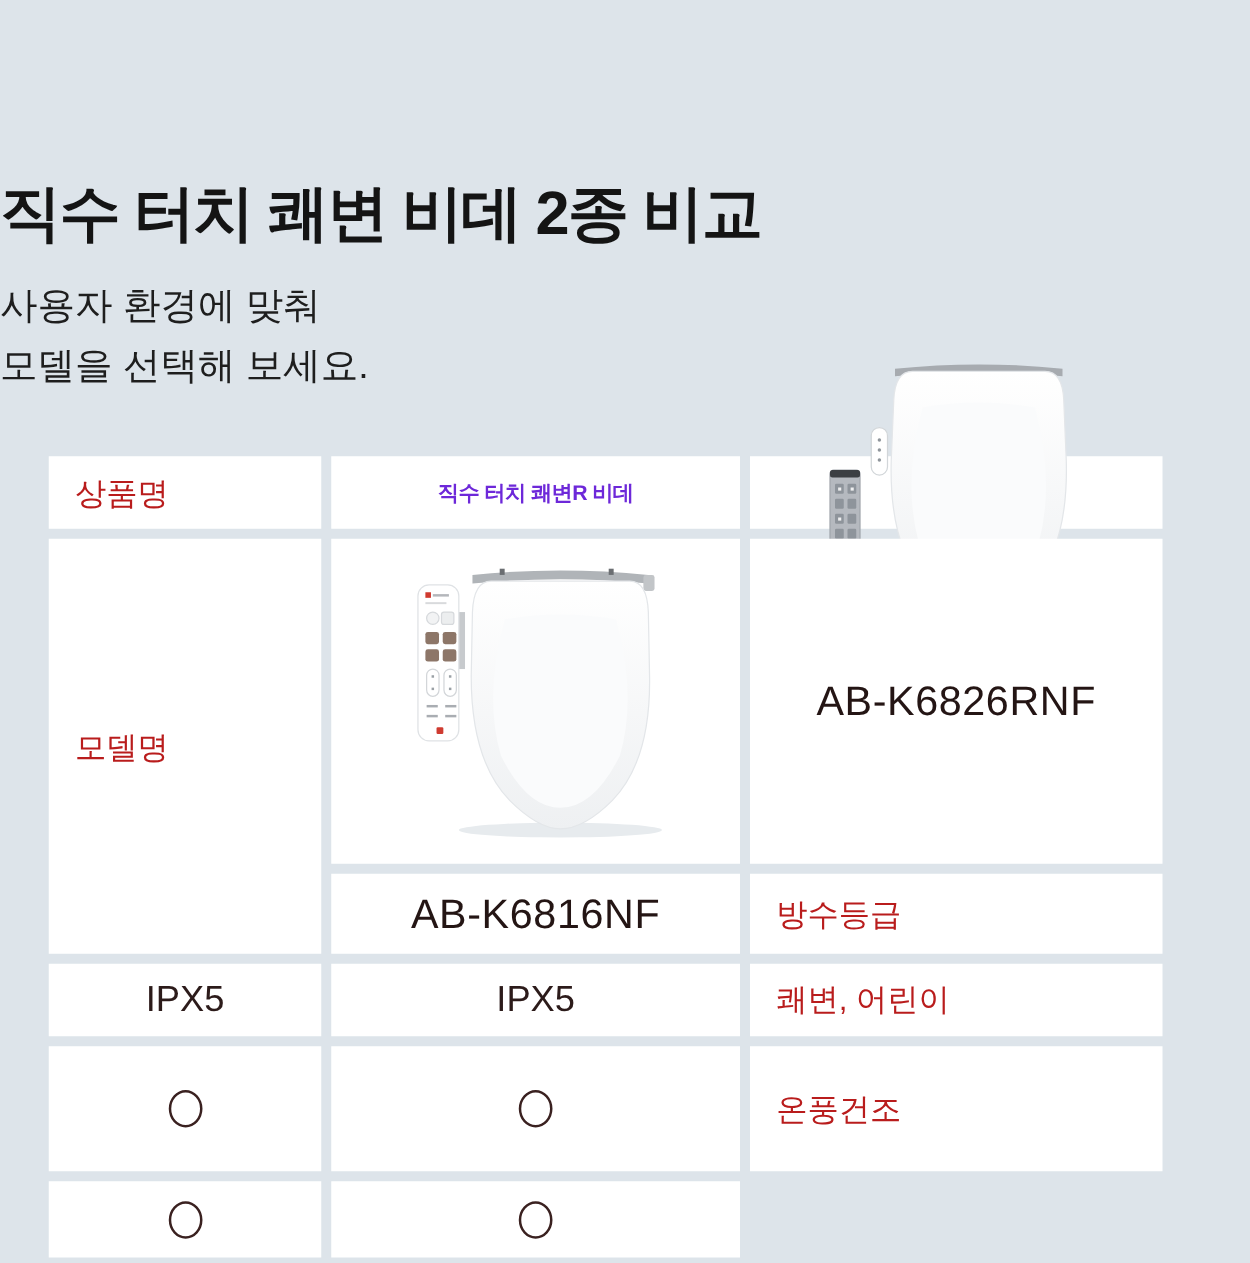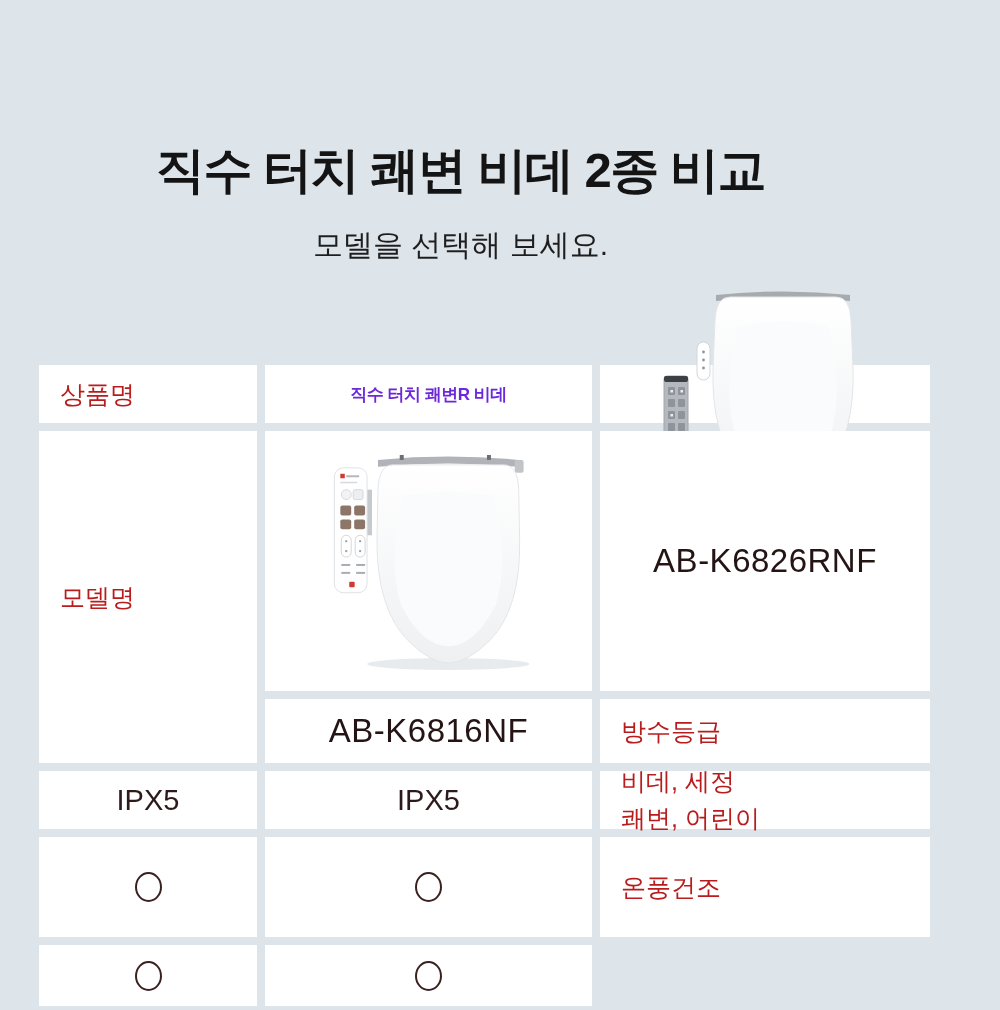--- a/index.html
+++ b/index.html
@@ -4,21 +4,21 @@
 <style>
   html,body { margin:0; padding:0; }
   body {
     width:1000px; height:1010px;
     background:#dde4ea;
     font-family:"Liberation Sans","DejaVu Sans",sans-serif;
     position:relative; overflow:hidden;
   }
 
   
-  .headline { position:absolute; top:138px; left:0; width:921px; text-align:center; }
+  .headline { position:absolute; top:138px; left:0; width:921px; }
   .title {
     margin:0; font-size:49px; font-weight:800; letter-spacing:-1.5px;
     color:#141414;
   }
   .subtitle {
     margin-top:17px; font-size:30px; line-height:48px; font-weight:400;
     color:#1e1e1e;
   }
 
   
@@ -49,20 +49,21 @@
   }
   .img-cell { padding:0; }
   .img-cell svg { display:block; }
 </style>
 </head>
 <body>
 
 <div class="headline">
   <h1 class="title">직수 터치 쾌변 비데 2종 비교</h1>
   <div class="subtitle">
+    <div>사용자 환경에 맞춰</div>
     <div>모델을 선택해 보세요.</div>
   </div>
 </div>
 
 <div class="compare">
 
   <div class="cell label">
     <span>상품명</span>
   </div>
   <div class="cell">
@@ -185,21 +186,20 @@
   </div>
   <div class="cell">
     <span class="value">IPX5</span>
   </div>
   <div class="cell">
     <span class="value">IPX5</span>
   </div>
 
   <div class="cell label">
     <div class="two-line">
-      <div>비데, 세정</div>
       <div>쾌변, 어린이</div>
     </div>
   </div>
   <div class="cell">
     <span class="mark" aria-label="○"></span>
   </div>
   <div class="cell">
     <span class="mark" aria-label="○"></span>
   </div>
 

